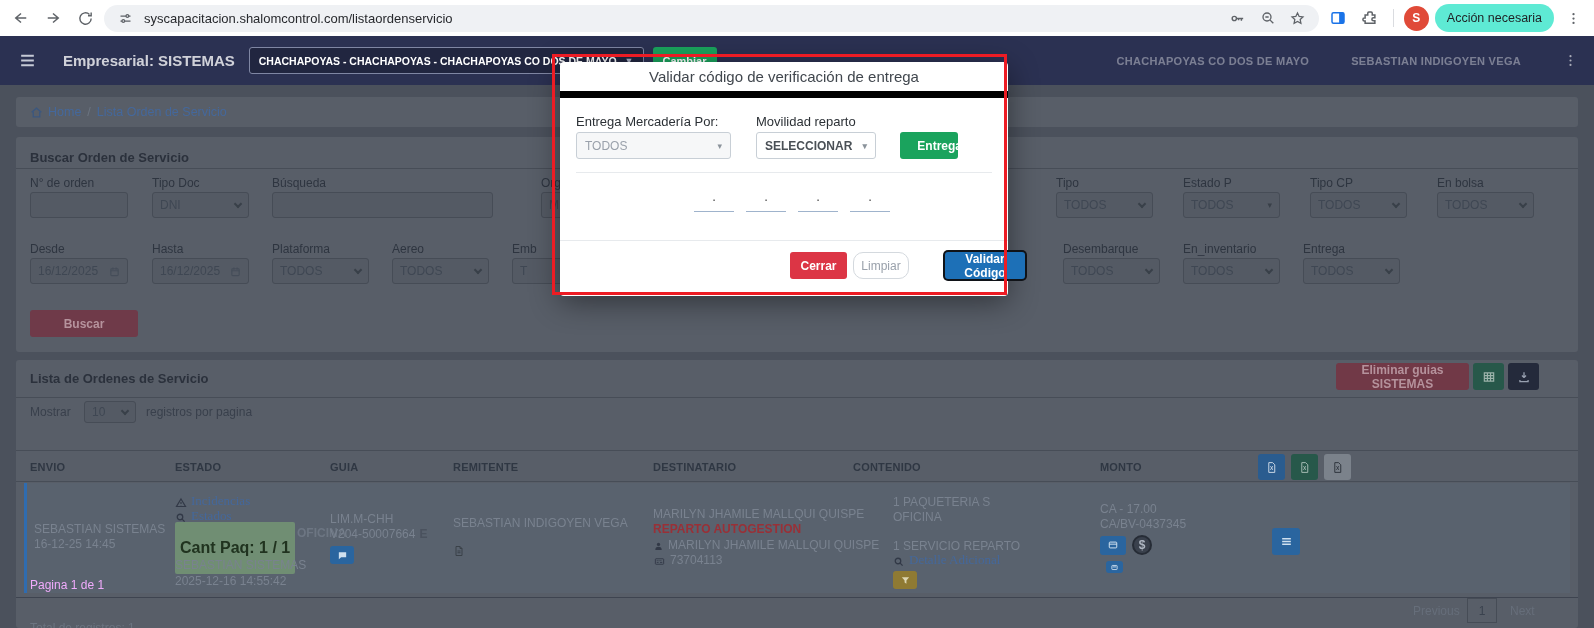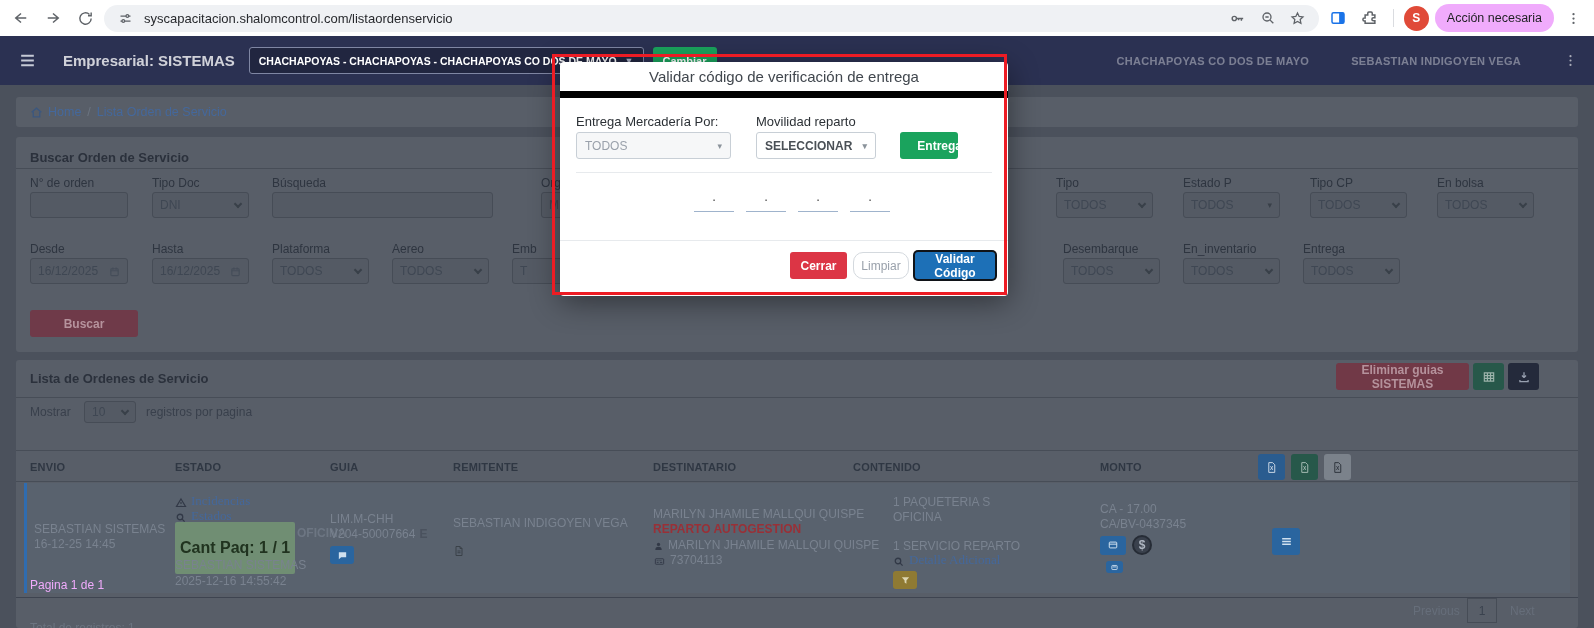--- a/index.html
+++ b/index.html
@@ -13,21 +13,21 @@
   .chrome{position:absolute;left:0;top:0;width:1594px;height:36px;background:#ffffff;
     display:flex;align-items:center;padding:0 8px;gap:6px;z-index:20;}
   .nav-ic{width:26px;height:26px;border-radius:50%;display:flex;align-items:center;justify-content:center;color:#5f6368;flex:0 0 auto;cursor:pointer;}
   .urlbar{flex:1;height:27px;background:#eff1f4;border-radius:14px;display:flex;align-items:center;
     padding:0 10px;gap:8px;color:#202124;min-width:0;}
   .urltxt{font-size:13px;color:#27292d;flex:1;white-space:nowrap;overflow:hidden;}
   .pill-ic{width:22px;height:22px;display:flex;align-items:center;justify-content:center;color:#5f6368;cursor:pointer;flex:0 0 auto;}
   .chromesep{width:1px;height:18px;background:#dadce0;margin:0 4px;}
   .avatar{width:25px;height:25px;border-radius:50%;background:#e04a38;color:#fff;font-size:12px;font-weight:bold;
     display:flex;align-items:center;justify-content:center;cursor:pointer;flex:0 0 auto;}
-  .action-pill{height:28px;background:#f0abfc;border-radius:14px;display:flex;align-items:center;
+  .action-pill{height:28px;background:#5eead4;border-radius:14px;display:flex;align-items:center;
     padding:0 12px;font-size:12.5px;color:#1f2023;cursor:pointer;flex:0 0 auto;white-space:nowrap;}
   .kebab{color:#5f6368;}
 
   
   .navbar{position:absolute;left:0;top:36px;width:1594px;height:49px;background:#2b3152;
     display:flex;align-items:center;padding:0 16px;z-index:2;}
   .ham{color:#c6cad6;margin:0 8px 0 2px;cursor:pointer;}
   .brand{color:rgba(255,255,255,.78);font-size:15px;font-weight:600;margin:0 14px 0 18px;white-space:nowrap;}
   .branch-chip{height:27px;background:rgba(0,0,0,.22);border:1px solid #7f86a3;border-radius:3px;
     display:flex;align-items:center;gap:8px;padding:0 9px;color:#fff;font-size:10.5px;font-weight:bold;
@@ -86,21 +86,21 @@
   .m-lbl{position:absolute;font-size:13px;color:#2c3136;white-space:nowrap;}
   .m-sel{position:absolute;height:27px;border:1px solid #c8cfd6;border-radius:3px;display:flex;align-items:center;
     justify-content:space-between;padding:0 8px;font-size:12px;cursor:pointer;background:#fff;}
   .m-sel .tri2{color:#8b939b;}
   .btn-entregar{position:absolute;background:#1aa35d;color:#fff;font-size:12px;padding-left:32px;}
   .codein{position:absolute;width:40px;height:26px;border:none;border-bottom:1px solid #9fb3cc;outline:none;
     text-align:center;font-size:14px;color:#333;background:transparent;font-family:"Liberation Sans",sans-serif;}
   .codein::placeholder{color:#555;}
   .btn-cerrar{position:absolute;background:#dc3545;color:#fff;font-size:12px;}
   .btn-limpiar{position:absolute;background:#fff;border:1px solid #d4d9de;color:#9aa1ab;font-size:12px;font-weight:normal;}
-  .btn-validar{position:absolute;background:#1d70b7;color:#fff;font-size:12px;box-shadow:0 0 0 2px #101318;}
+  .btn-validar{position:absolute;background:#1d70b7;color:#fff;font-size:12px;box-shadow:0 0 0 2px #101318;margin-left:30px;}
 
   .annotation{position:absolute;left:552px;top:54px;width:455px;height:241px;border:3px solid #ed1c24;
     z-index:60;pointer-events:none;}
 </style>
 </head>
 <body>
 
 <div class="screen">
 
   <div class="chrome">

